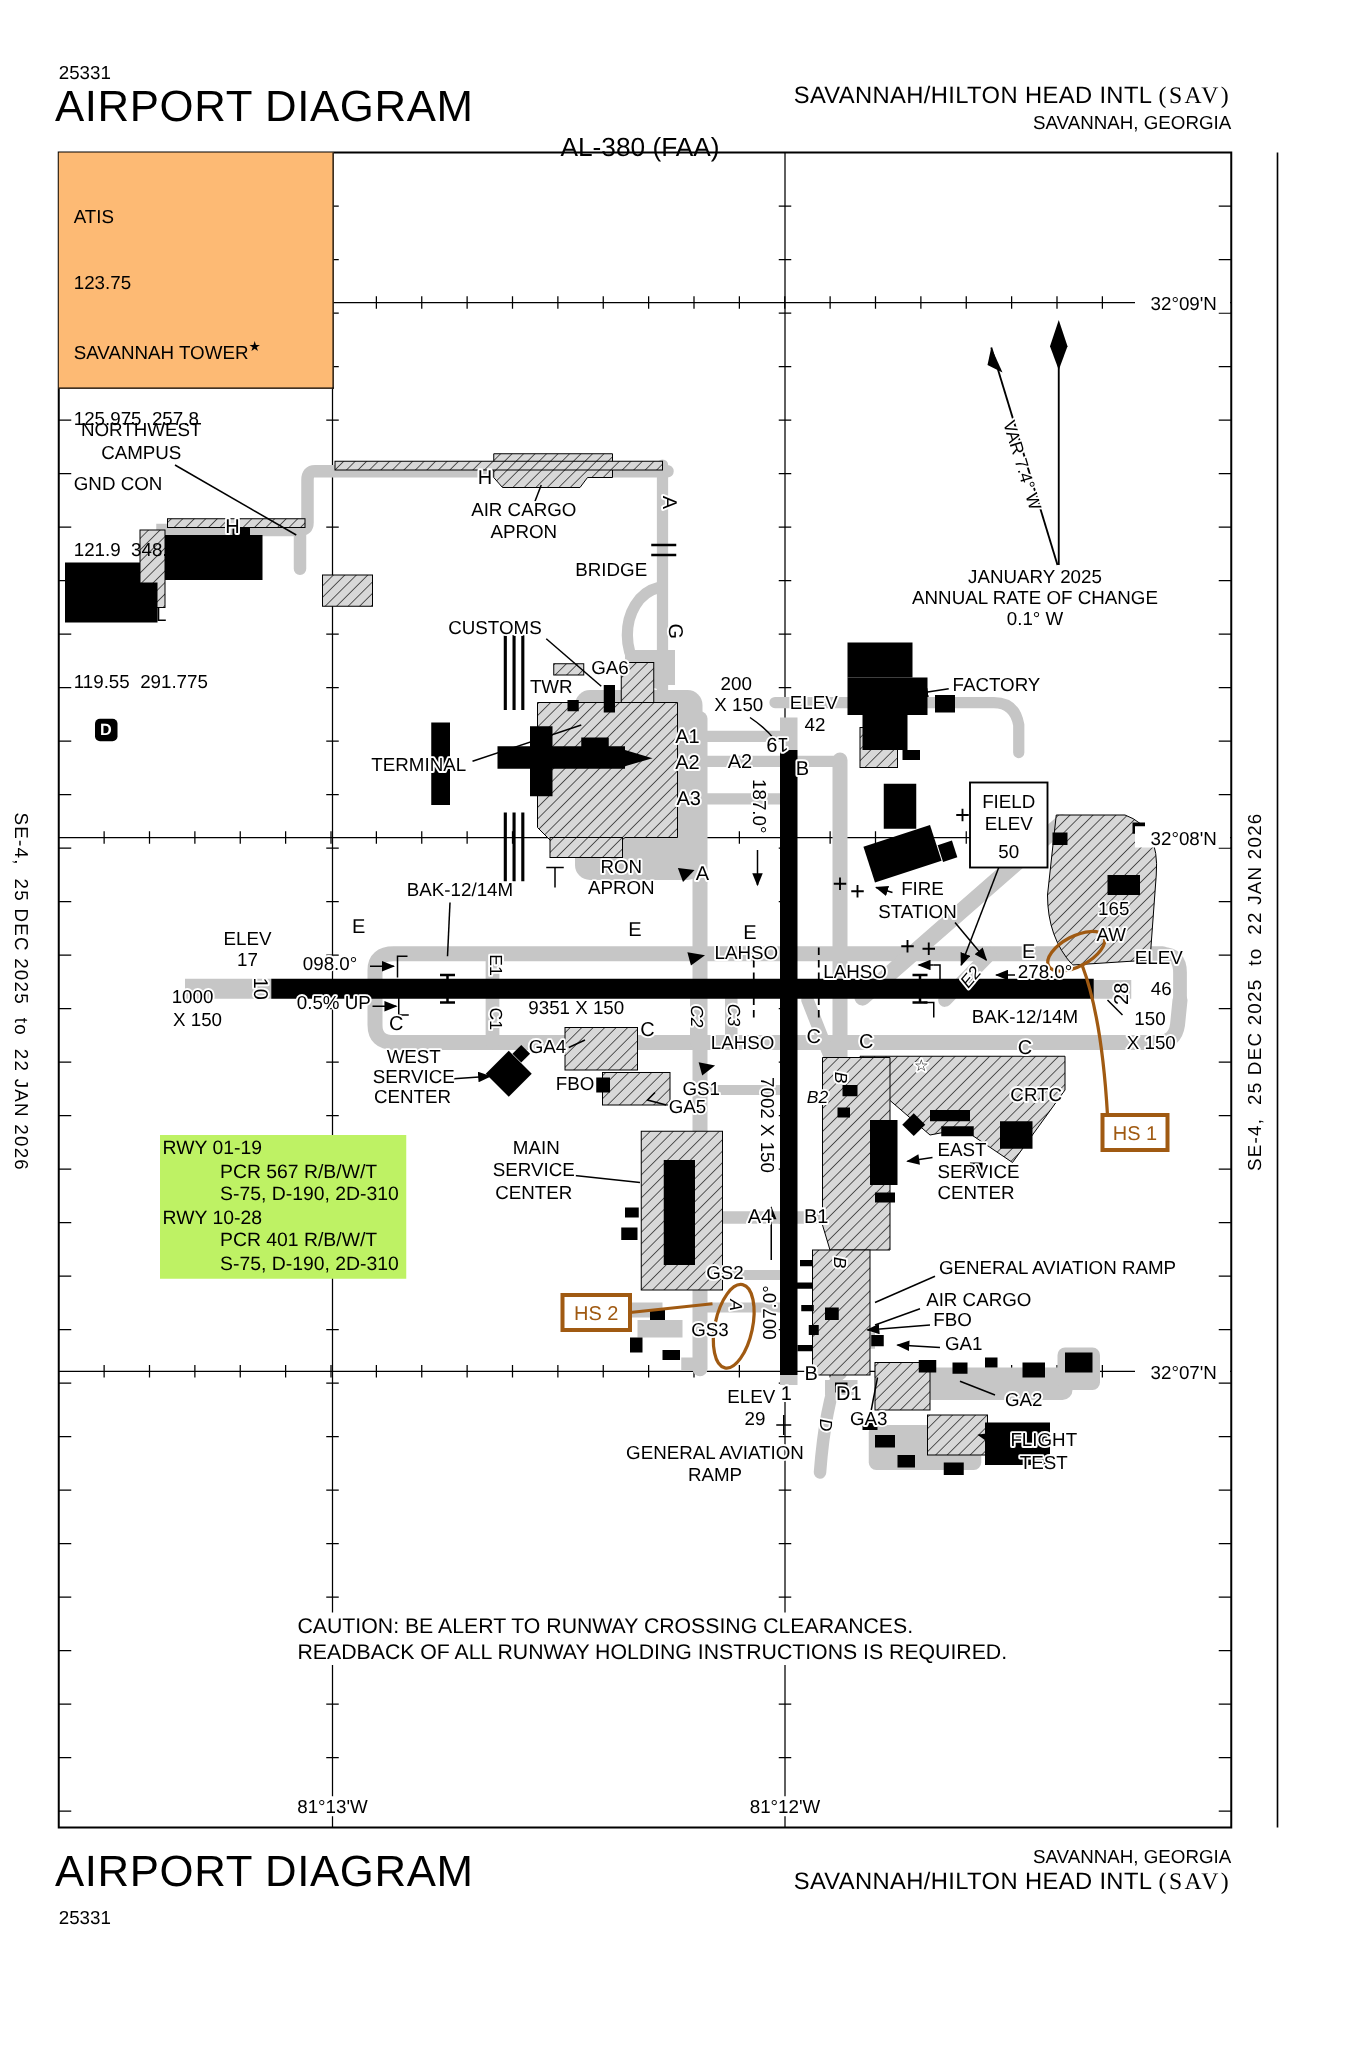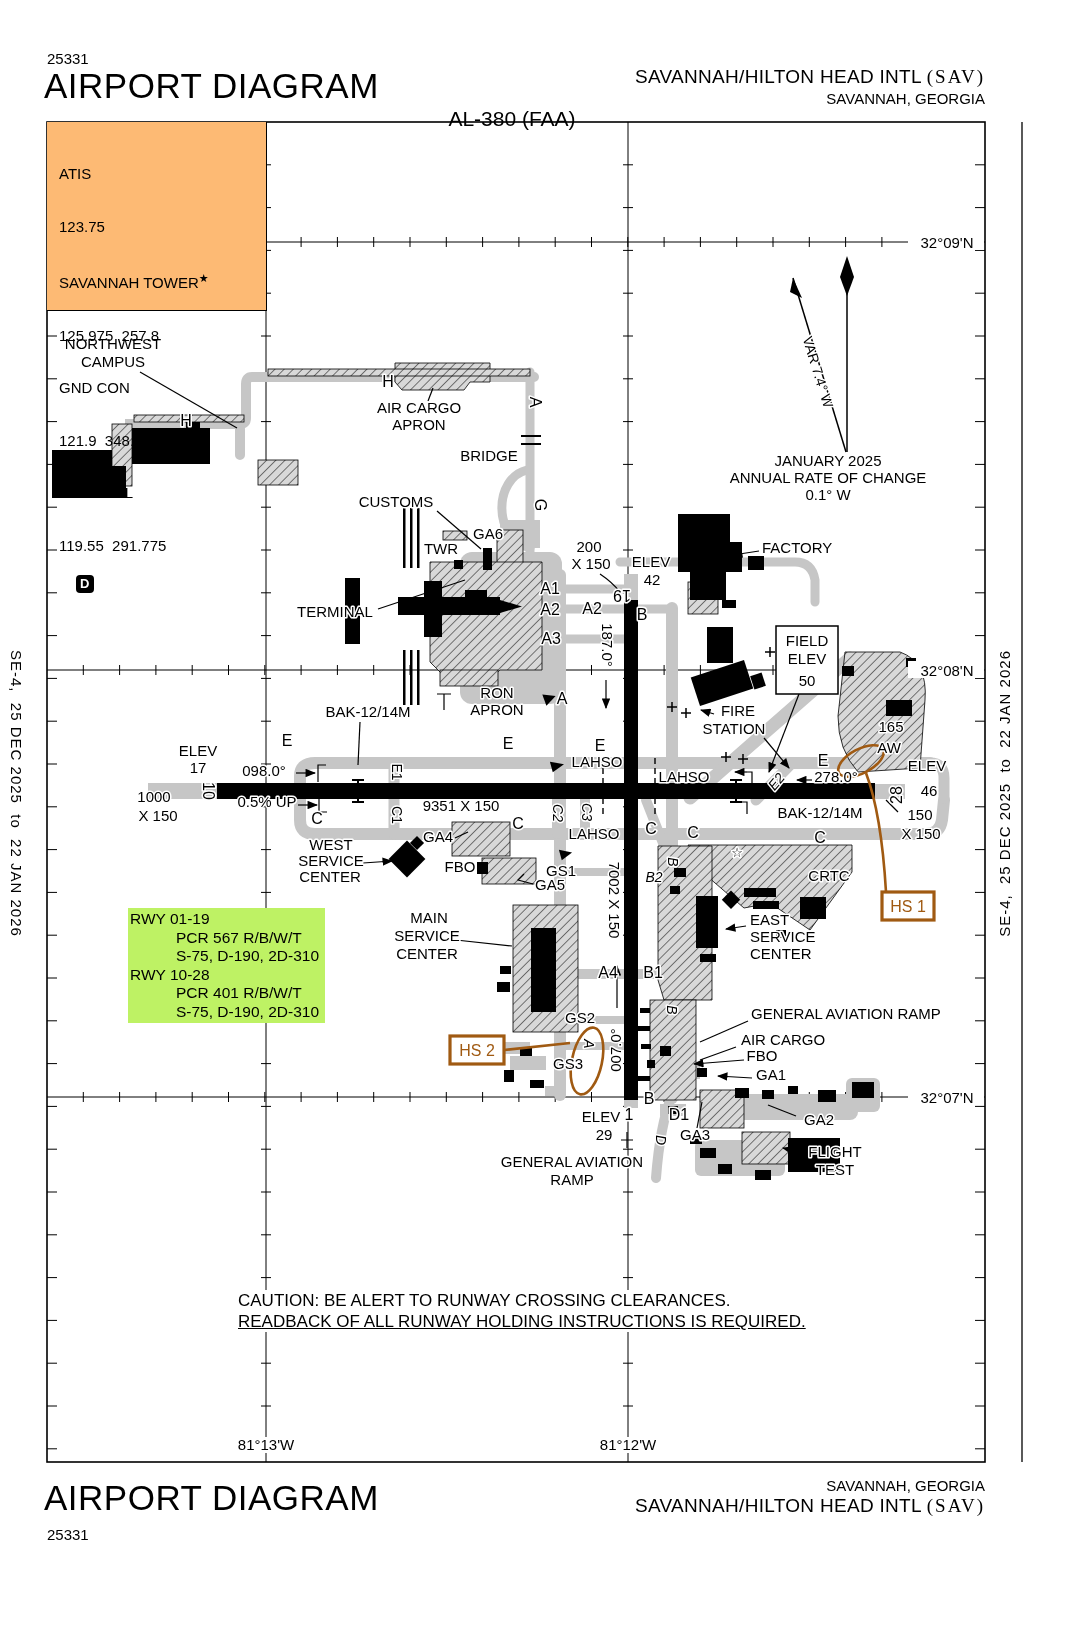--- a/index.html
+++ b/index.html
@@ -15,21 +15,21 @@
   .comm{left:47px;top:122px;width:207px;height:180px;border-right:1.5px solid #000;
         border-bottom:1.5px solid #000;background:#fdba74;padding:8px 0 0 12px;
         font-size:15px;line-height:17.5px;white-space:pre;z-index:3;}
   .dchip{display:inline-block;width:18px;height:18px;background:#000;border-radius:4px;
          color:#fff;font-weight:bold;font-size:13px;text-align:center;line-height:18px;margin-top:3px;}
   .margin-l{left:8px;top:650px;writing-mode:vertical-rl;font-size:15px;letter-spacing:1px;white-space:pre;}
   .margin-r{left:996px;top:650px;writing-mode:vertical-rl;transform:rotate(180deg);font-size:15px;letter-spacing:1px;white-space:pre;}
   .rwydata{left:128px;top:908px;font-size:15.5px;line-height:18.5px;background:#bef264;padding:2px 6px 2px 2px;z-index:3;}
   .rwydata .ind{padding-left:46px;}
   .caution{left:238px;top:1290px;width:704px;text-align:left;font-size:17px;line-height:21px;background:#fff;z-index:3;}
-  .caution .u{text-decoration:underline;}
+  .caution .u{}
   .ftr-city{right:91px;top:1477px;font-size:15px;text-align:right;}
   .ftr-name{right:91px;top:1495px;font-size:19px;letter-spacing:0.3px;text-align:right;}
   .ftr-title{left:44px;top:1478px;font-size:35px;letter-spacing:0.5px;}
   .ftr-num{left:47px;top:1526px;font-size:15px;}
   svg{position:absolute;left:0;top:0;z-index:1;}
   .t{font-family:"Liberation Sans",sans-serif;font-size:15px;fill:#000;
      paint-order:stroke;stroke:#fff;stroke-width:3px;stroke-linejoin:round;text-anchor:middle;}
   .s13{font-size:13px;} .s14{font-size:14px;} .s16{font-size:16px;}
   .start{text-anchor:start;} .ital{font-style:italic;}
   .brown{fill:#a05a12;stroke:none;paint-order:normal;font-size:16px;}

